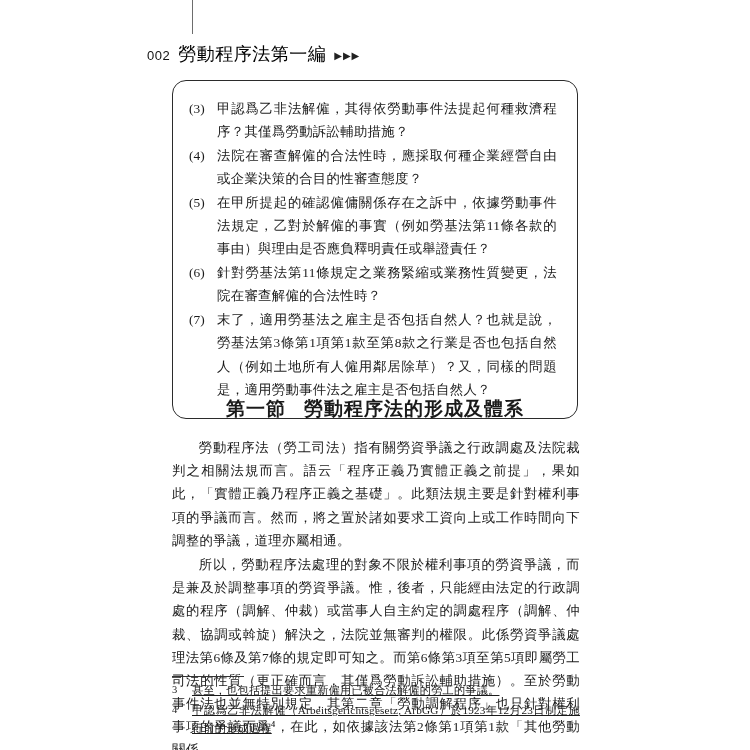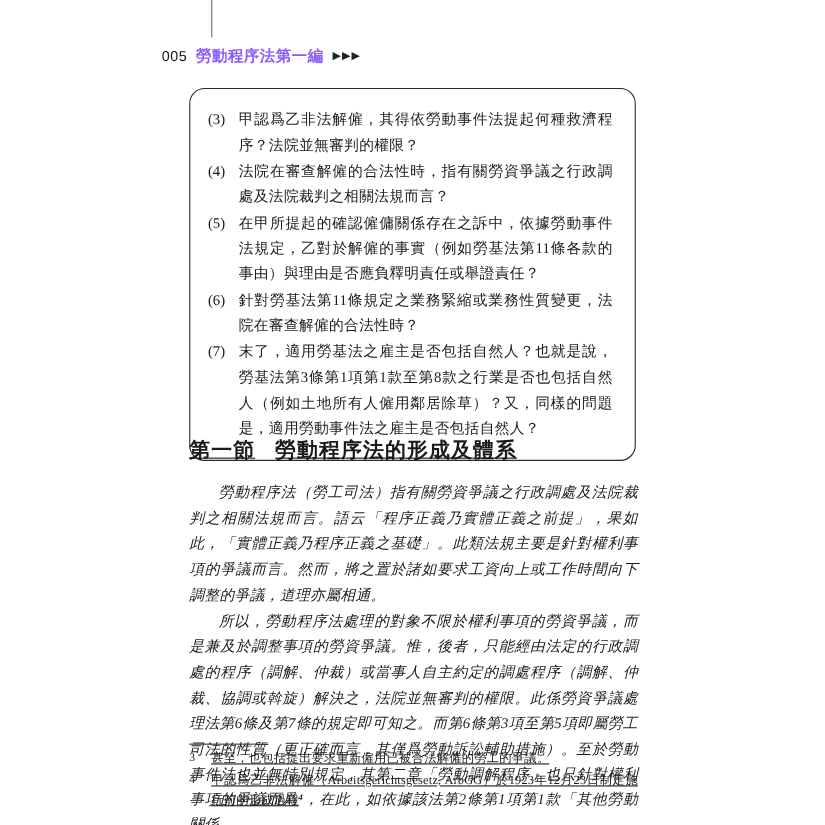--- a/index.html
+++ b/index.html
@@ -42,23 +42,23 @@
     align-items: baseline;
     gap: 8px;
   }
   .folio {
     font-family: "Liberation Sans", sans-serif;
     font-size: 13px;
     letter-spacing: 0.5px;
     color: #111;
   }
   .head-title {
-    font-size: 14px;
-    font-weight: bold;
-    color: #8b5cf6;
+    font-size: 18px;
+    font-weight: normal;
+    color: #000000;
     letter-spacing: 0.5px;
   }
   .head-arrows {
     color: #222;
     font-size: 10px;
     letter-spacing: 1px;
     position: relative;
     top: -1px;
   }
 
@@ -90,44 +90,43 @@
     text-indent: 0;
     letter-spacing: 0.3px;
   }
 
   
   .section-heading {
     position: absolute;
     left: 172px;
     top: 396px;
     width: 406px;
+    text-align: center;
     font-size: 19px;
     font-weight: bold;
     letter-spacing: 1px;
-    text-decoration: underline;
   }
   .section-heading .sec-no {
     margin-right: 18px;
   }
 
   
   .body {
     position: absolute;
     left: 172px;
     top: 436px;
     width: 408px;
   }
   .para {
     font-size: 13.4px;
     line-height: 1.73;
     text-align: justify;
     text-indent: 2em;
     letter-spacing: 0.35px;
     margin: 0 0 1px 0;
-    font-style: italic;
   }
 
   
   .footnote-rule {
     position: absolute;
     left: 172px;
     top: 676px;
     width: 72px;
     height: 1px;
     background: #333;
@@ -157,33 +156,33 @@
   }
 </style>
 </head>
 <body>
 
 <div class="page">
 
   <div class="top-rule"></div>
 
   <div class="running-head">
-    <span class="folio">005</span>
+    <span class="folio">002</span>
     <span class="head-title">勞動程序法第一編</span>
     <span class="head-arrows">▶▶▶</span>
   </div>
 
   <div class="qbox">
     <div class="qitem">
       <span class="qnum">(3)</span>
-      <span class="qtext">甲認爲乙非法解僱，其得依勞動事件法提起何種救濟程序？法院並無審判的權限？</span>
+      <span class="qtext">甲認爲乙非法解僱，其得依勞動事件法提起何種救濟程序？其僅爲勞動訴訟輔助措施？</span>
     </div>
     <div class="qitem">
       <span class="qnum">(4)</span>
-      <span class="qtext">法院在審查解僱的合法性時，指有關勞資爭議之行政調處及法院裁判之相關法規而言？</span>
+      <span class="qtext">法院在審查解僱的合法性時，應採取何種企業經營自由或企業決策的合目的性審查態度？</span>
     </div>
     <div class="qitem">
       <span class="qnum">(5)</span>
       <span class="qtext">在甲所提起的確認僱傭關係存在之訴中，依據勞動事件法規定，乙對於解僱的事實（例如勞基法第11條各款的事由）與理由是否應負釋明責任或舉證責任？</span>
     </div>
     <div class="qitem">
       <span class="qnum">(6)</span>
       <span class="qtext">針對勞基法第11條規定之業務緊縮或業務性質變更，法院在審查解僱的合法性時？</span>
     </div>
     <div class="qitem">

